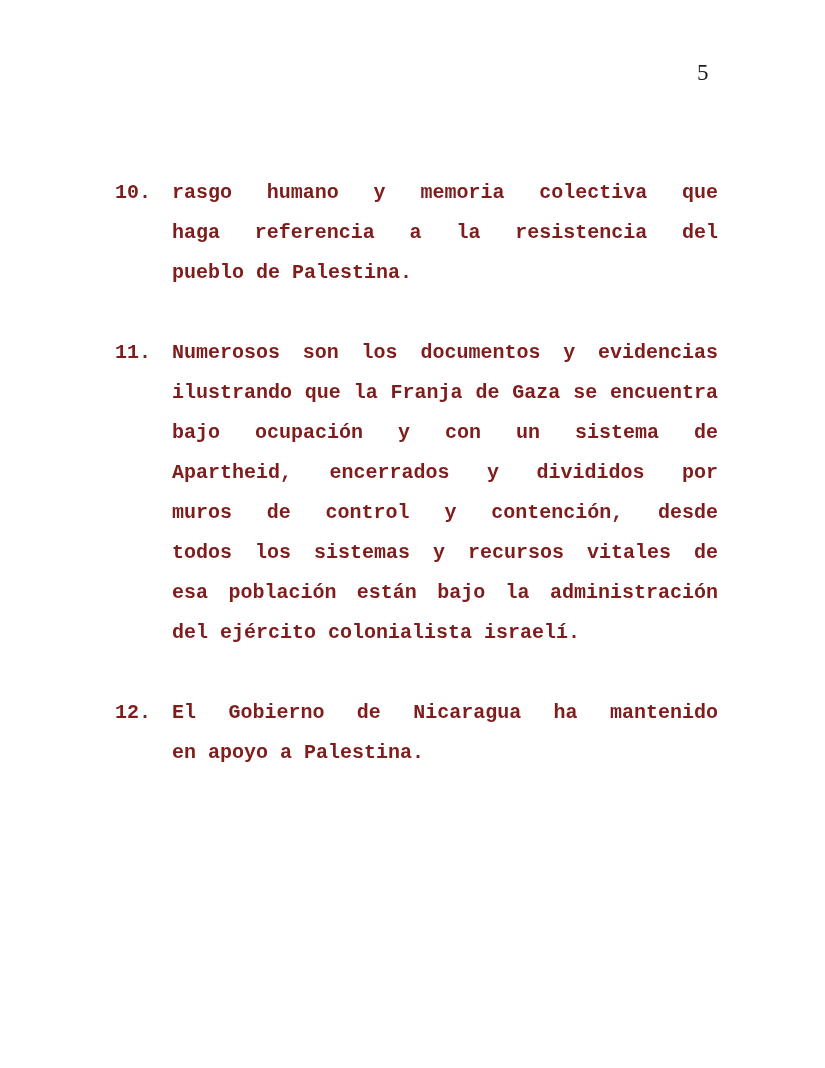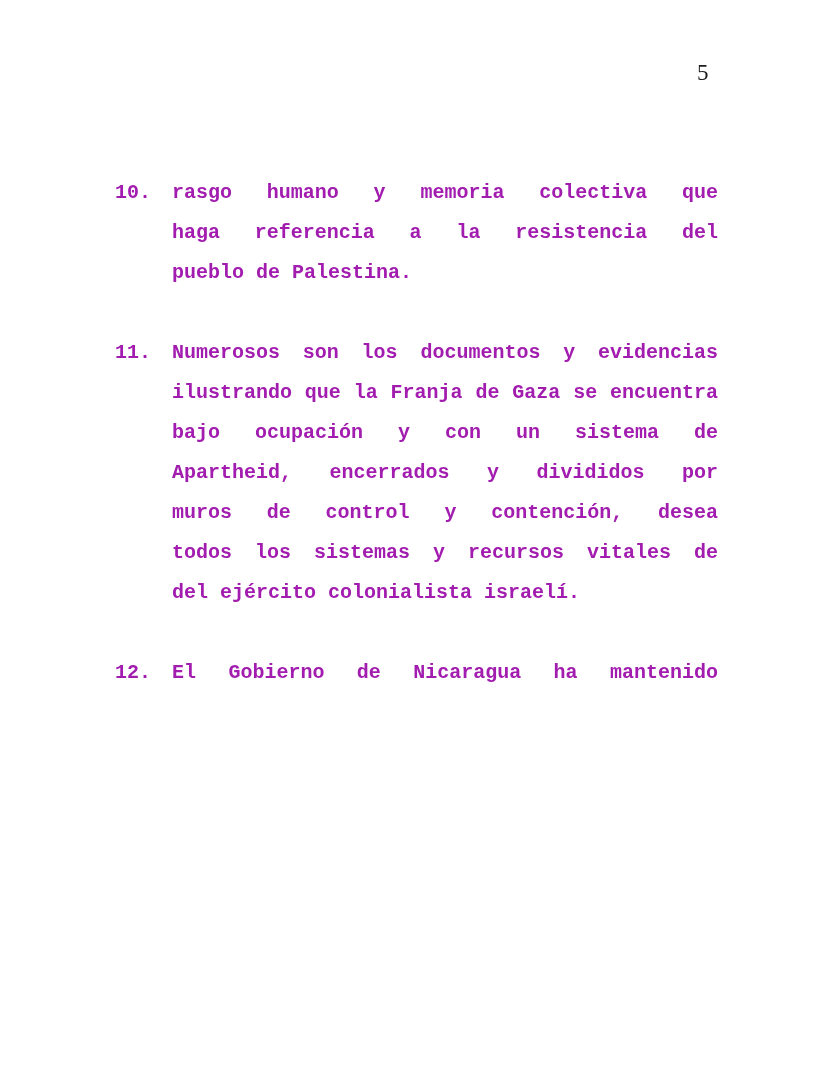--- a/index.html
+++ b/index.html
@@ -31,21 +31,21 @@
     left: 115px;
     width: 603px; 
   }
   .para {
     position: relative;
     padding-left: 57px;
     margin: 0 0 40px 0;
     font-size: 20px;
     line-height: 40px;
     font-weight: bold;
-    color: #a21caf;
+    color: #7f1d1d;
   }
   .para:last-child { margin-bottom: 0; }
   .para.salutation { padding-left: 0; }
   .para .num {
     position: absolute;
     left: 0;
     top: 0;
     line-height: 40px;
   }
   .line {
@@ -70,22 +70,24 @@
         <div class="line">rasgo humano y memoria colectiva que</div>
         <div class="line">haga referencia a la resistencia del</div>
         <div class="line last">pueblo de Palestina.</div>
       </section>
       <section class="para">
         <span class="num">11.</span>
         <div class="line">Numerosos son los documentos y evidencias</div>
         <div class="line">ilustrando que la Franja de Gaza se encuentra</div>
         <div class="line">bajo ocupación y con un sistema de</div>
         <div class="line">Apartheid, encerrados y divididos por</div>
-        <div class="line">muros de control y contención, desea</div>
+        <div class="line">muros de control y contención, desde</div>
         <div class="line">todos los sistemas y recursos vitales de</div>
+        <div class="line">esa población están bajo la administración</div>
         <div class="line last">del ejército colonialista israelí.</div>
       </section>
       <section class="para">
         <span class="num">12.</span>
         <div class="line">El Gobierno de Nicaragua ha mantenido</div>
+        <div class="line last">en apoyo a Palestina.</div>
       </section>
     </div>
 </div>
 
 </body></html>

